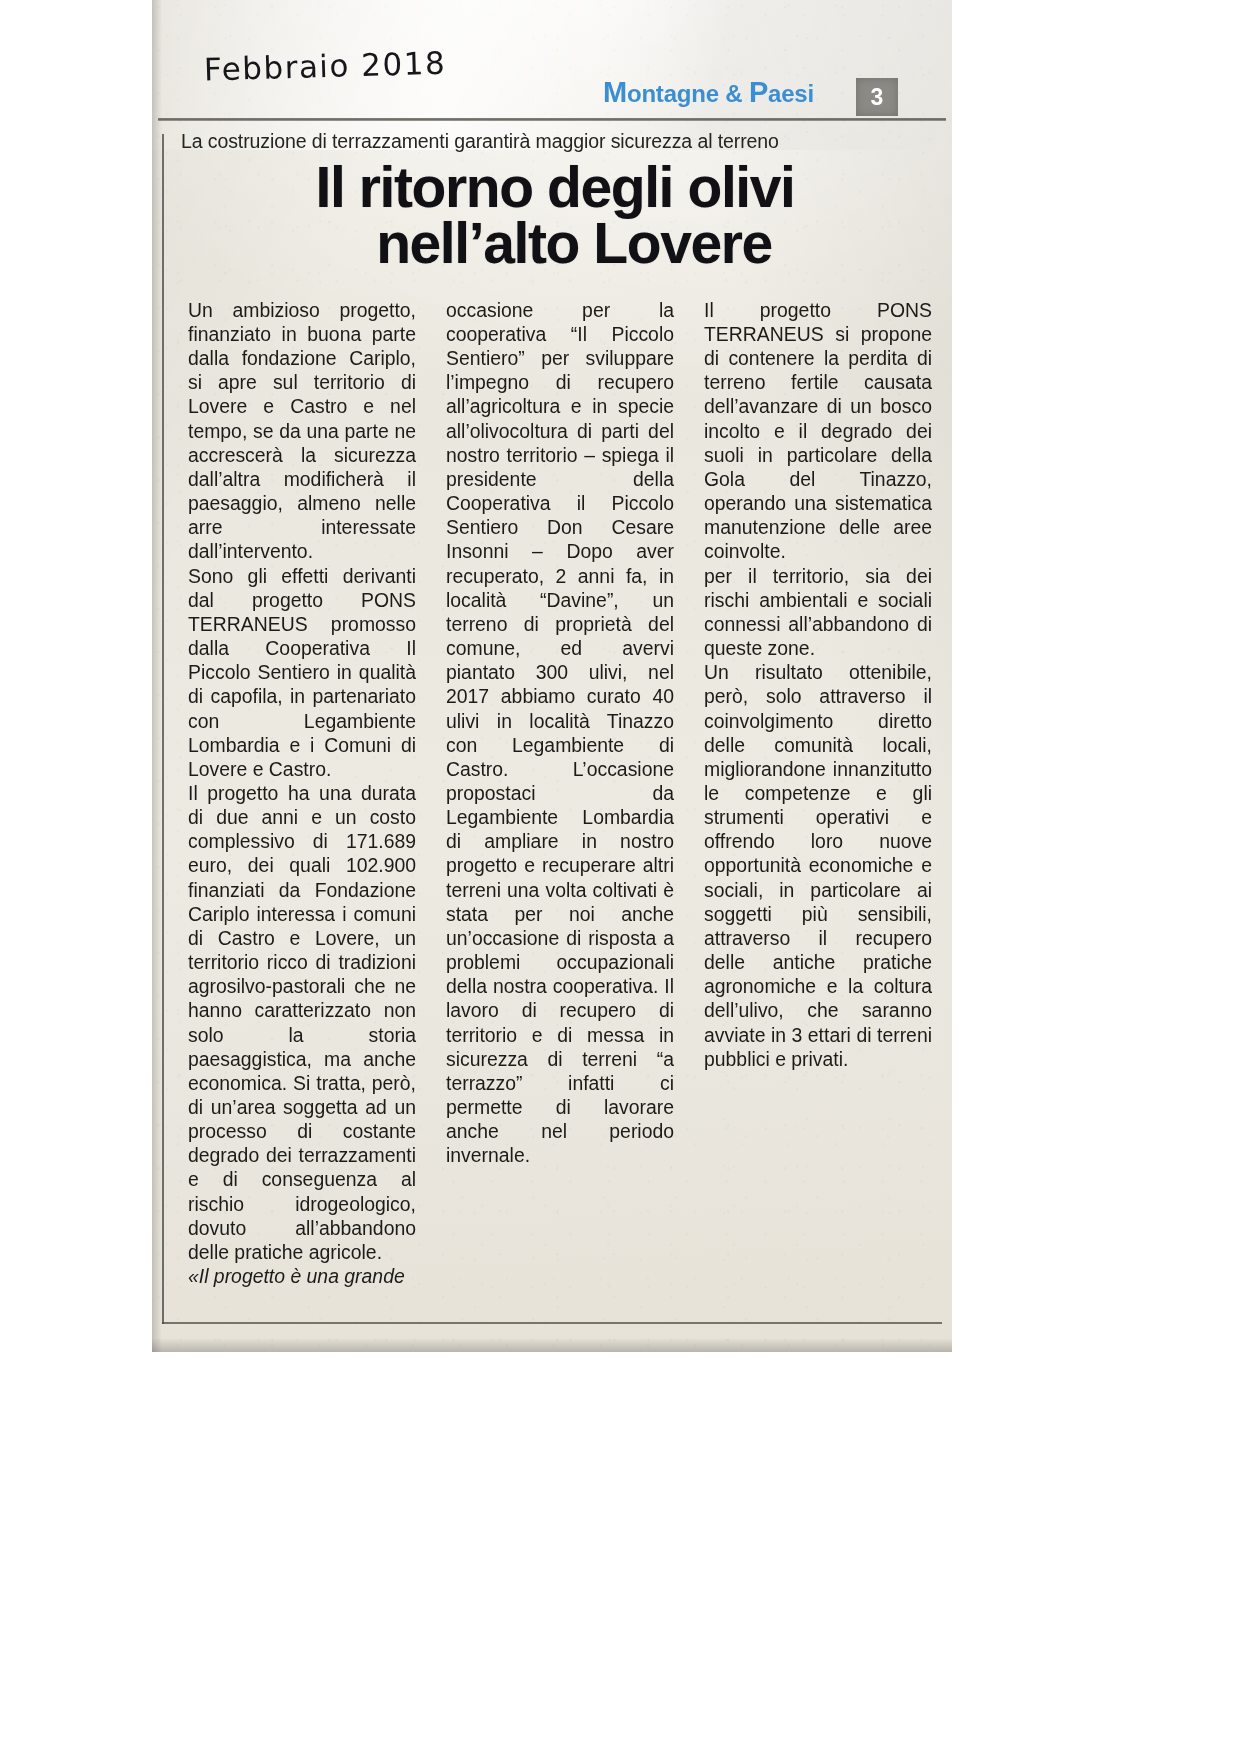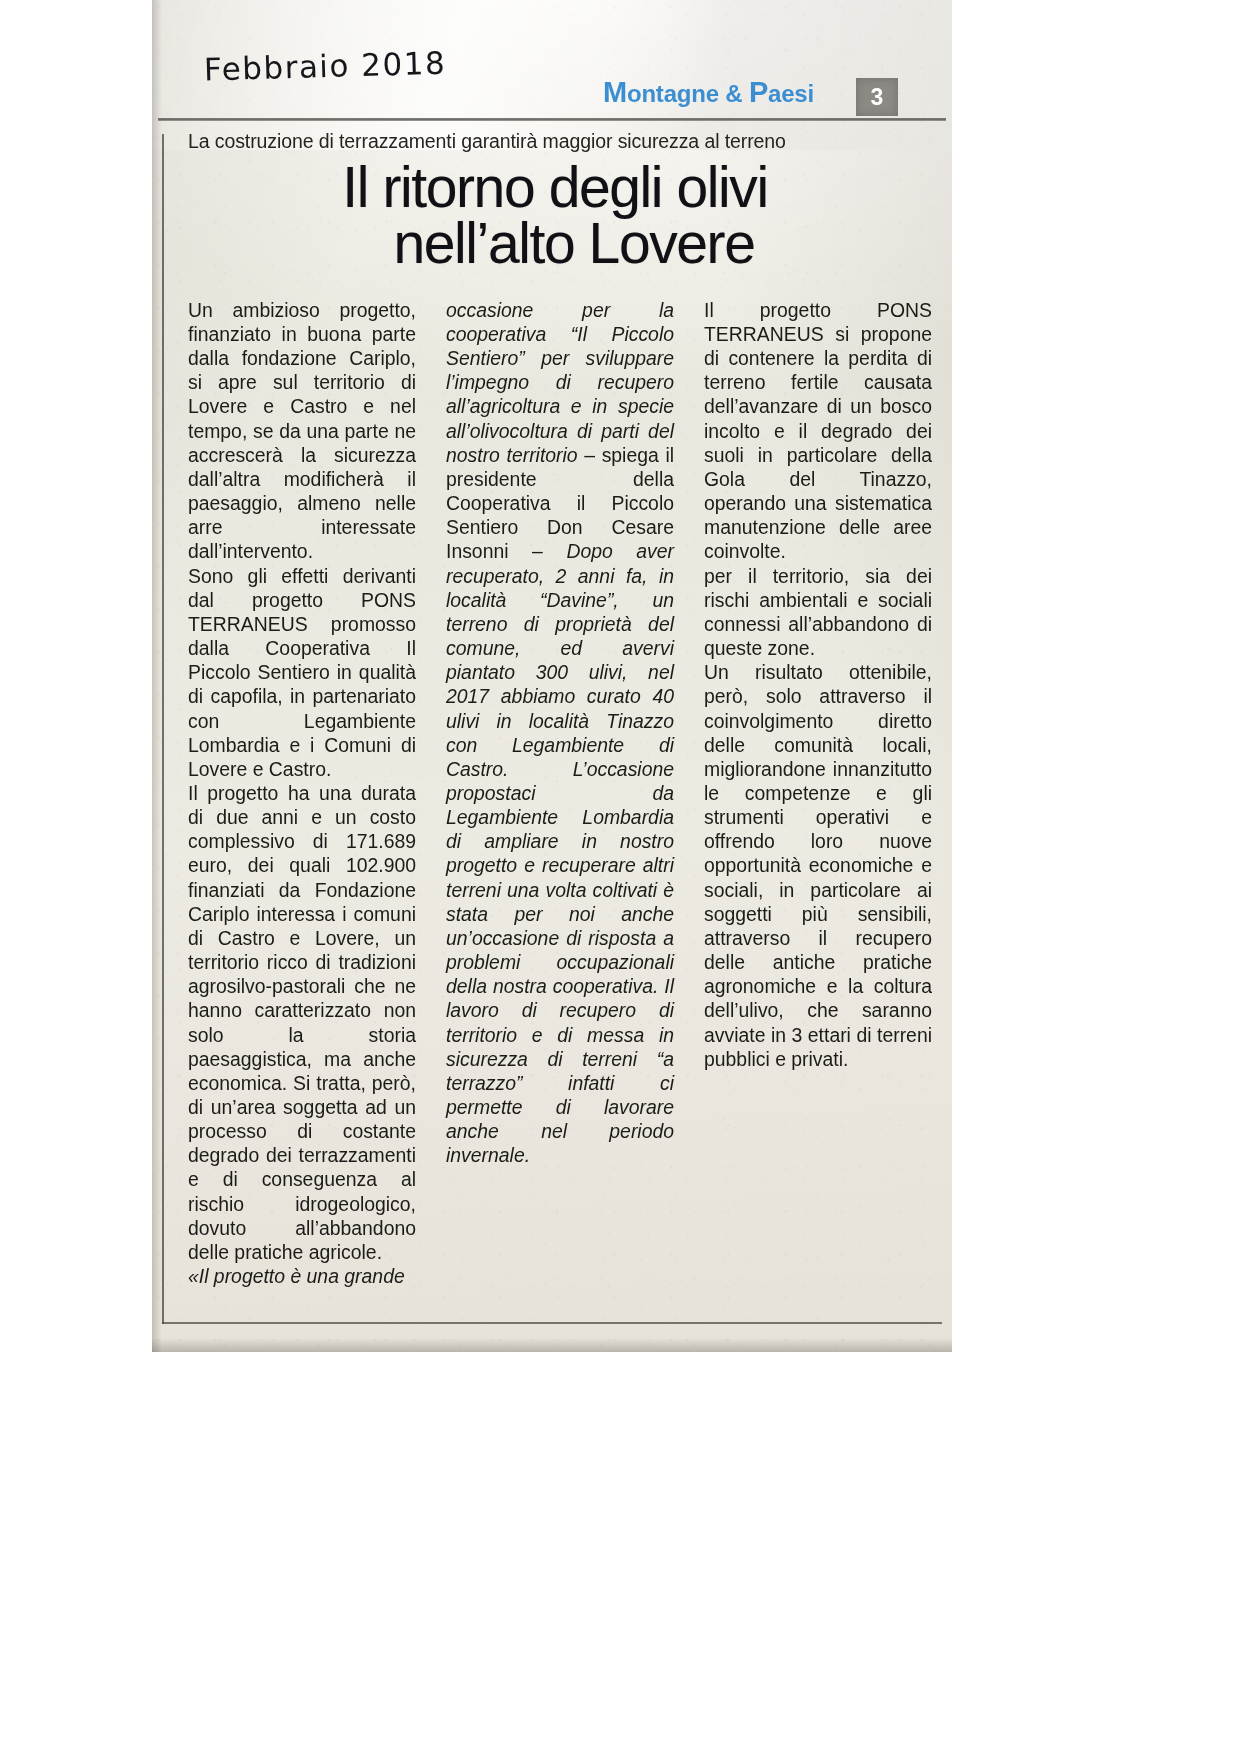--- a/index.html
+++ b/index.html
@@ -148,30 +148,30 @@
     top: 1322px;
     width: 780px;
     height: 2px;
     background: #46443f;
     opacity: .7;
   }
 
   .kicker {
     font-size: 19.5px;
     color: #25241f;
-    margin: 0 0 6px 14px;
+    margin: 0 0 6px 7px;
     letter-spacing: -0.1px;
     white-space: nowrap;
   }
 
   .headline {
     margin: 4px 0 12px 0;
     text-align: center;
     font-family: "Liberation Sans", sans-serif;
-    font-weight: normal;
+    font-weight: bold;
     font-size: 57px;
     line-height: 0.99;
     color: #111014;
     letter-spacing: -1.4px;
     text-shadow: 0 0 1px rgba(0,0,0,.25);
   }
   .headline .hl-line { display: block; }
   .headline .hl-line-2 { padding-left: 38px; }
 
   
@@ -187,21 +187,21 @@
     font-size: 19.4px;
     line-height: 1.245;
     color: #1c1b18;
     text-align: justify;
     hyphens: manual;
   }
   .col p {
     margin: 0;
     text-indent: 0;
   }
-  .col.italic, .col .italic { font-style: italic; }
+  .col.italic, .col .italic { }
   .quote-open { font-style: italic; }
 
   
   .col p, .kicker, .headline { -webkit-font-smoothing: antialiased; }
 </style>
 </head>
 <body>
 
 <div class="scan-sheet">
 

